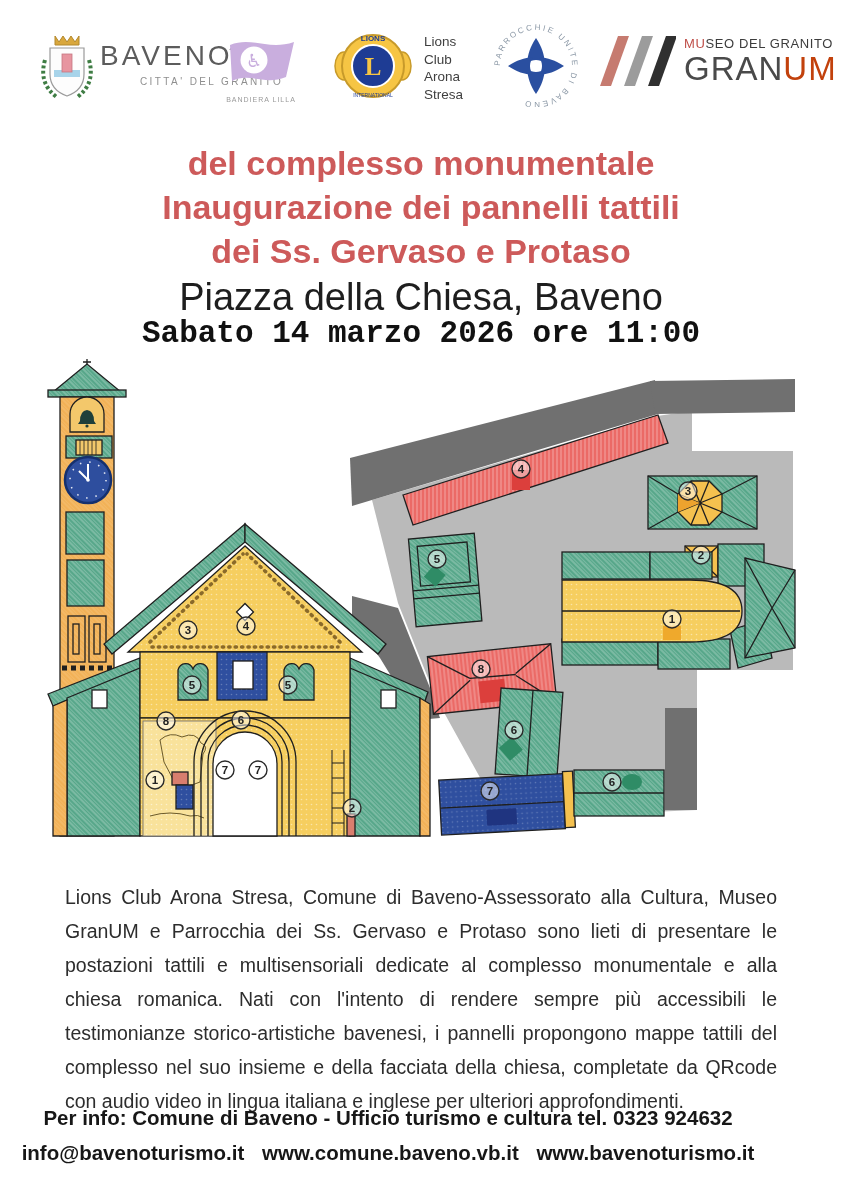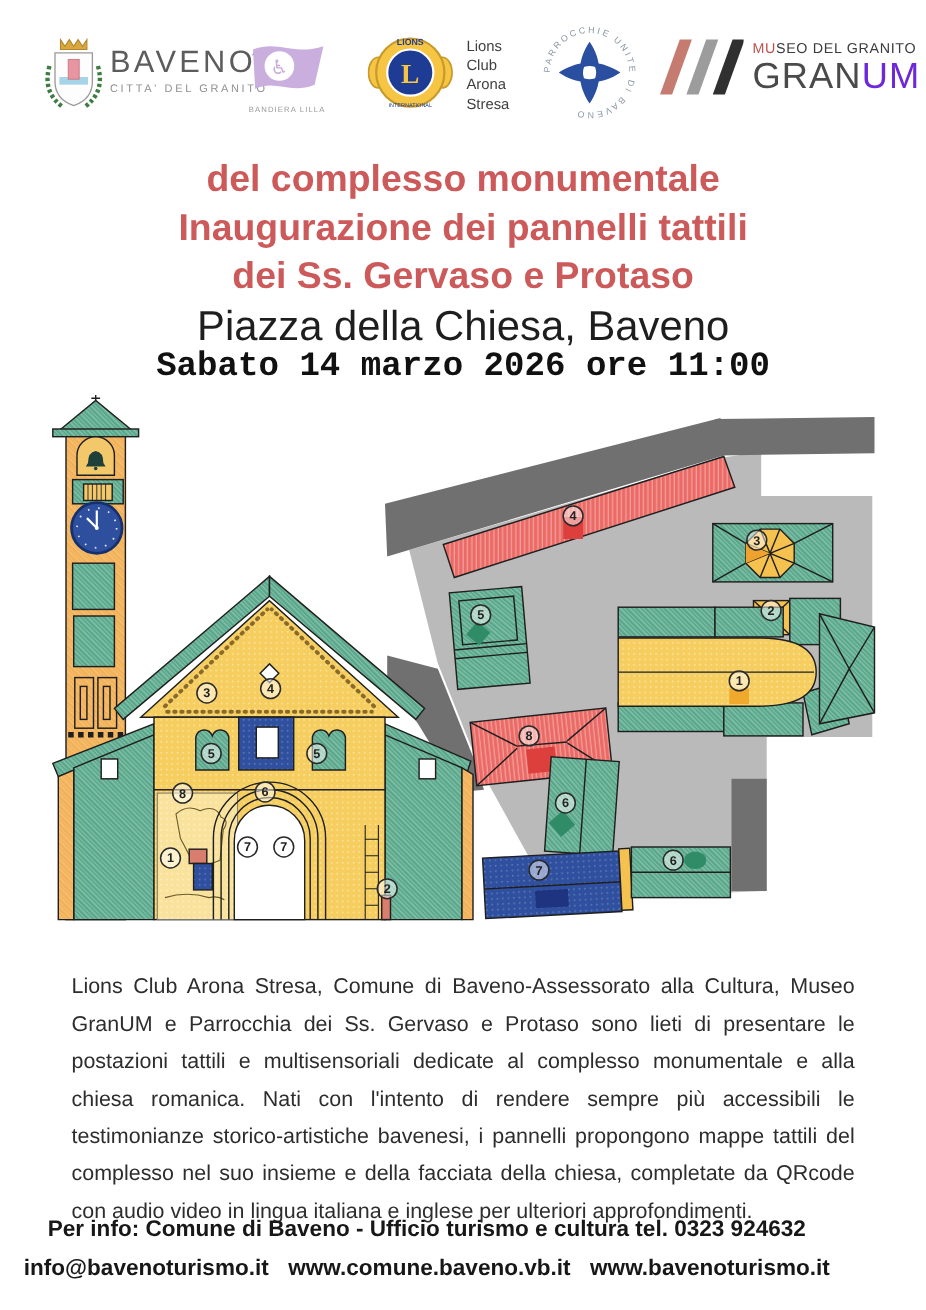--- a/index.html
+++ b/index.html
@@ -4,29 +4,29 @@
 <style>
   html,body{margin:0;padding:0;background:#ffffff;}
   .page{position:relative;width:842px;height:1191px;background:#ffffff;overflow:hidden;
         font-family:"Liberation Sans",sans-serif;color:#222;}
   
   .header{position:absolute;top:0;left:0;width:842px;height:120px;}
   .logo{position:absolute;}
   .baveno-wordmark{position:absolute;left:100px;top:42px;line-height:1;}
   .baveno-name{font-size:28px;letter-spacing:3px;color:#5c5c5c;font-weight:400;}
   .baveno-accent{font-size:15px;color:#5c5c5c;vertical-align:super;margin-left:-4px;letter-spacing:-2px;}
-  .baveno-tagline{font-size:10px;letter-spacing:2.4px;color:#8f8f8f;margin-top:7px;}
+  .baveno-tagline{font-size:10px;letter-spacing:2.4px;color:#8f8f8f;margin-top:7px;margin-left:40px;}
   .lilla-caption{font-size:7px;letter-spacing:1px;color:#9a9a9a;text-align:center;margin-top:4px;}
   .lions-lines{position:absolute;left:424px;top:33px;font-size:13.5px;line-height:17.5px;color:#3f3f3f;}
   .granum{position:absolute;left:598px;top:34px;display:flex;align-items:center;}
   .granum-text{margin-left:8px;line-height:1;}
   .granum-line1{font-size:13px;letter-spacing:0.6px;color:#3c3c3c;font-weight:400;}
   .granum-line1 .mu{color:#bf4f49;}
   .granum-line2{font-size:33px;letter-spacing:1px;color:#4a4a4a;margin-top:2px;font-weight:400;}
-  .granum-line2 .um{color:#6d28d9;}
+  .granum-line2 .um{color:#c2410c;}
   
   .title-block{position:absolute;top:141px;left:0;width:842px;text-align:center;
                color:#cd5a5a;font-weight:bold;font-size:34px;line-height:44px;}
   .subtitle{position:absolute;top:276px;left:0;width:842px;text-align:center;
             font-size:38px;color:#1e1e1e;font-weight:400;}
   .dateline{position:absolute;top:316px;left:0;width:842px;text-align:center;
             font-size:31px;color:#111;font-weight:bold;font-family:Liberation Mono, monospace;}
   
   .illustration{position:absolute;top:358px;left:0;width:842px;height:497px;}
   

